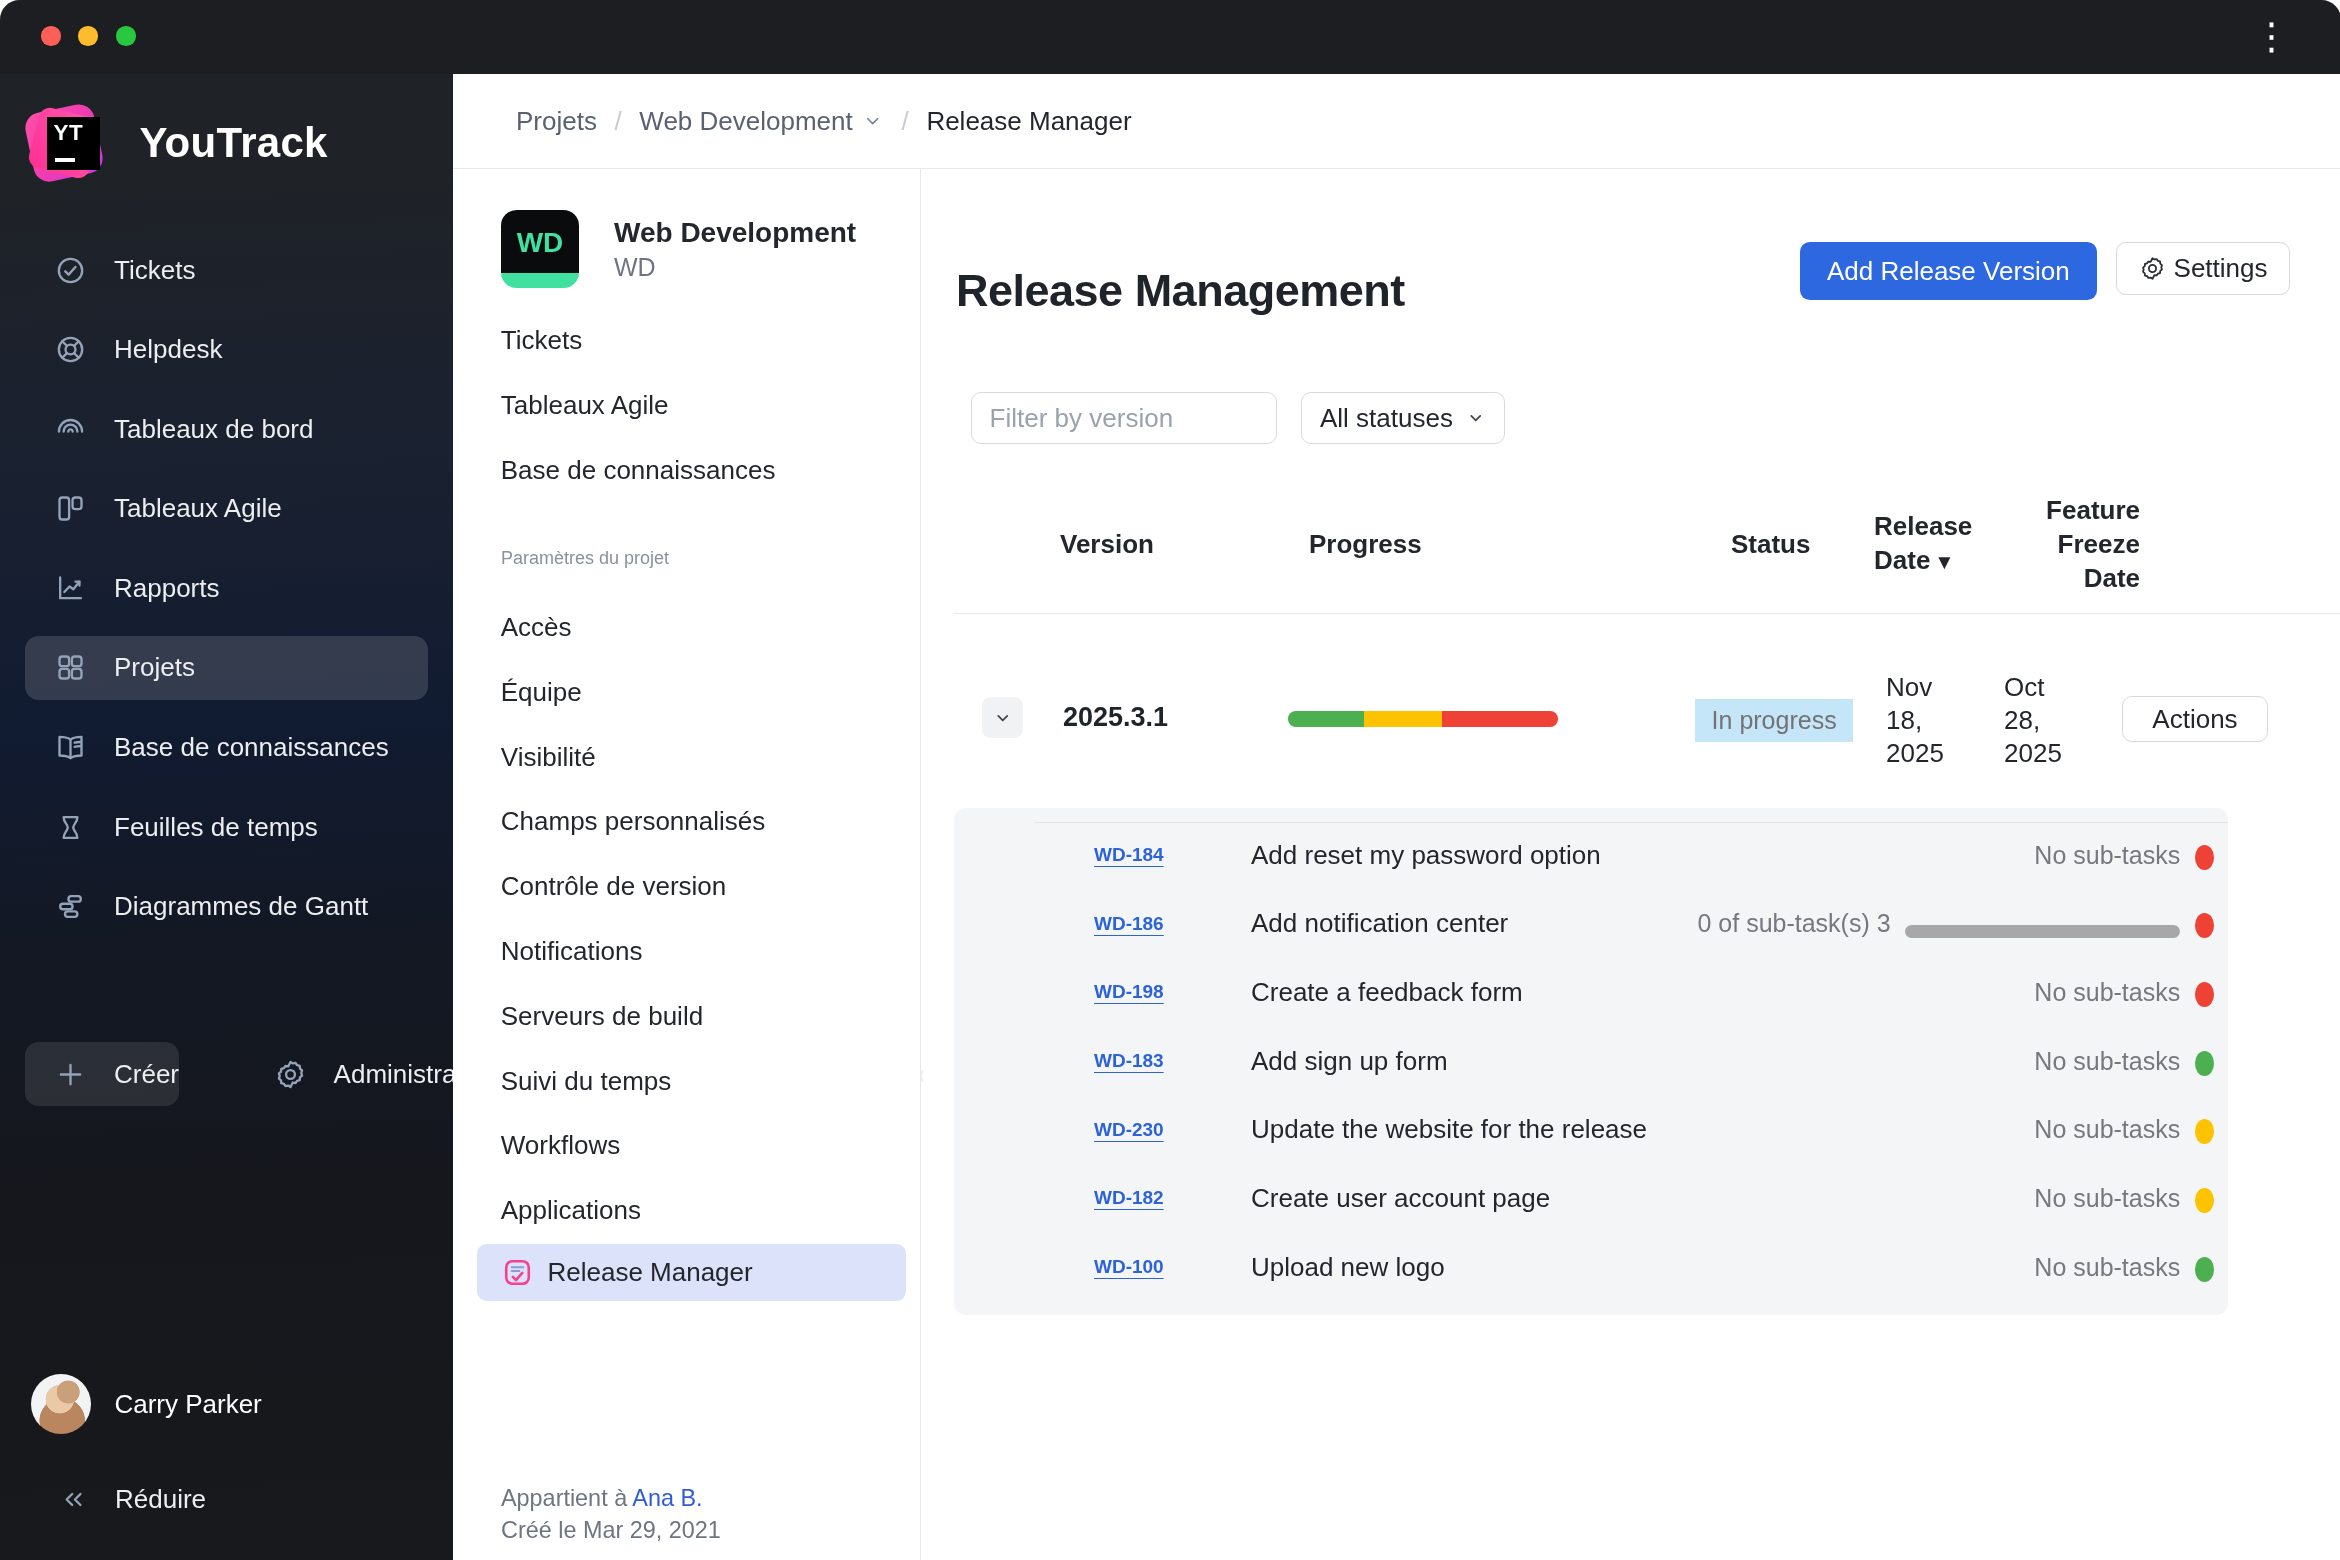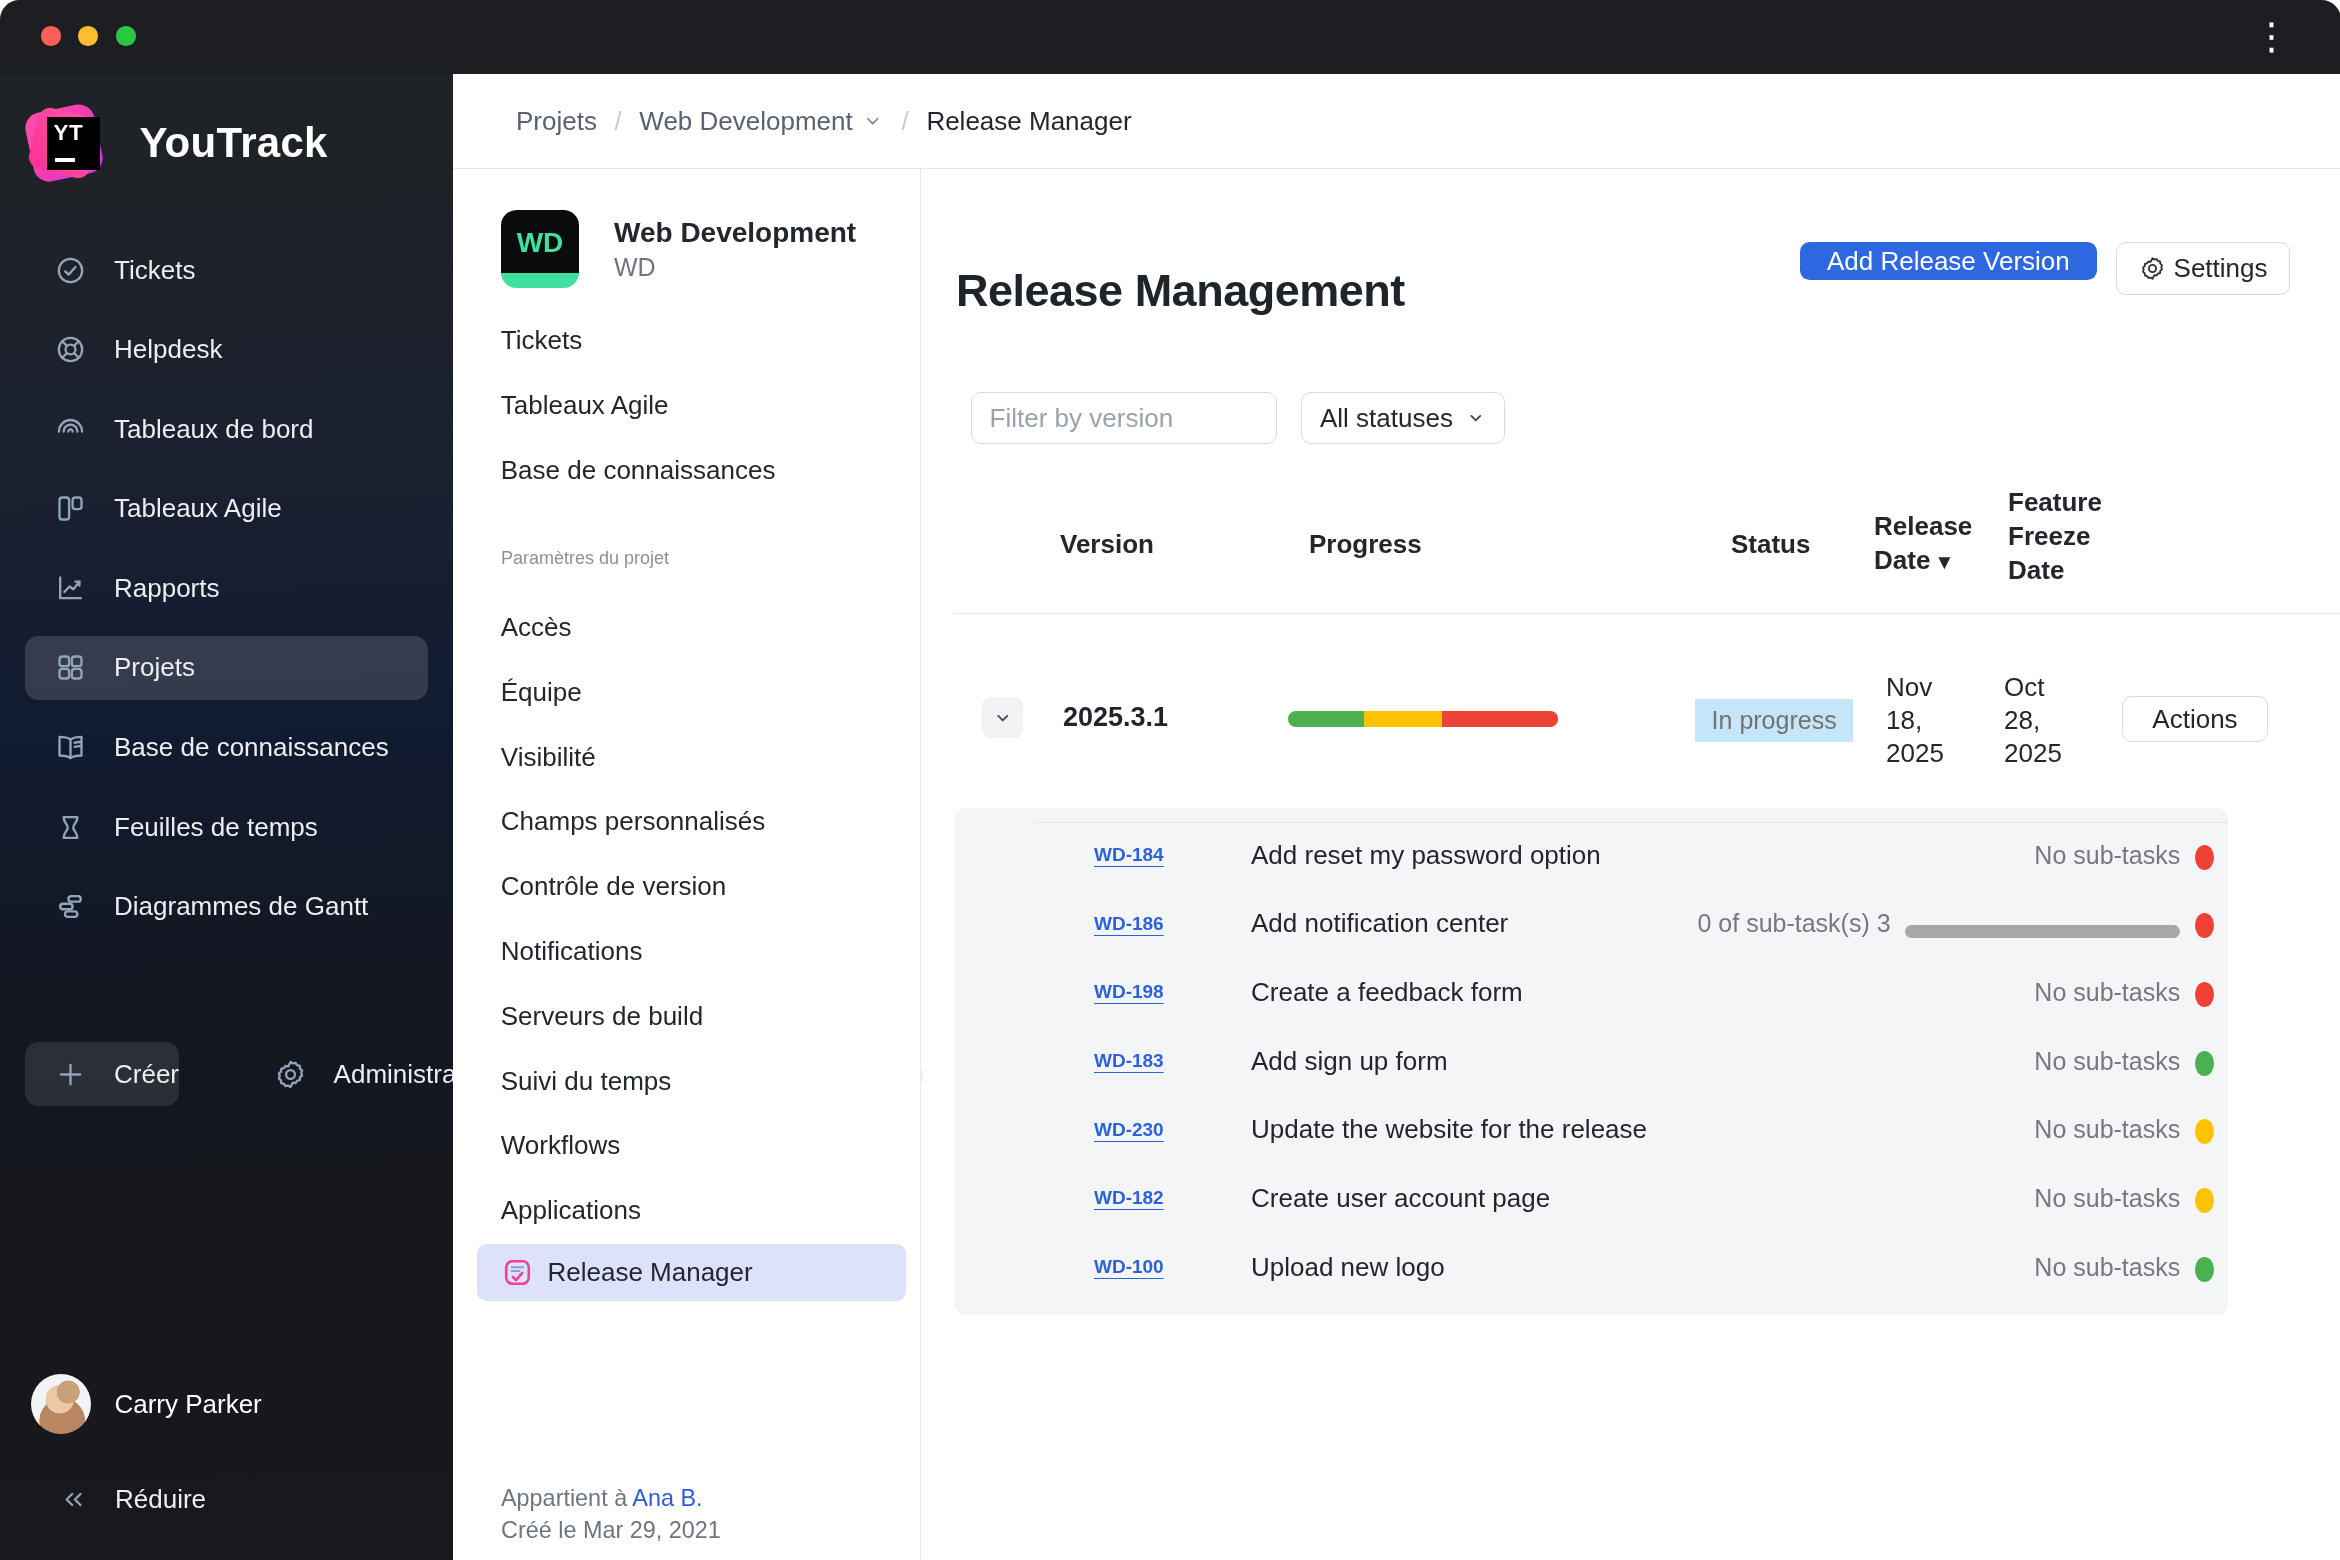--- a/index.html
+++ b/index.html
@@ -67,36 +67,36 @@
   .papp{position:absolute;left:24.4px;top:1075px;width:429px;height:57px;background:#dbe2fa;border-radius:9.8px;
     display:flex;align-items:center;gap:13.7px;padding-left:23.4px;box-sizing:border-box;font-size:26px;color:#23262c;cursor:pointer;}
   .papp svg{width:33px;height:33px;flex:none;}
   .pfooter{position:absolute;left:48px;bottom:13.7px;font-size:23.4px;color:#6e7580;line-height:32px;}
   .owner-link{color:#2e5bd7;cursor:pointer;}
 
   
   .main{position:absolute;left:923px;top:169px;right:0;bottom:0;background:#fff;}
   .title{position:absolute;left:33px;top:66px;font-size:45px;font-weight:700;color:#1f232a;letter-spacing:-0.5px;}
   .topbtns{position:absolute;top:73px;right:51px;display:flex;gap:19.5px;}
-  .btn-primary{height:38px;padding:0 27px;background:#2e68e0;color:#fff;border:none;border-radius:9.8px;font-size:26px;font-family:inherit;cursor:pointer;display:flex;align-items:center;}
+  .btn-primary{height:58px;padding:0 27px;background:#2e68e0;color:#fff;border:none;border-radius:9.8px;font-size:26px;font-family:inherit;cursor:pointer;display:flex;align-items:center;}
   .btn-plain{height:53px;padding:0 21.5px;background:#fff;color:#23262c;border:1.5px solid #d5d8dd;border-radius:9.8px;font-size:26px;font-family:inherit;cursor:pointer;display:flex;align-items:center;gap:7.8px;box-sizing:border-box;}
   .btn-plain svg{width:27px;height:27px;stroke:#2a2d33;fill:none;stroke-width:1.6;stroke-linecap:round;stroke-linejoin:round;}
 
   .filters{position:absolute;left:48px;top:223px;display:flex;gap:24.4px;}
   .filter-input{width:306px;height:52px;border:1.5px solid #d7dadf;border-radius:9.8px;padding:0 17.6px;font-size:26px;font-family:inherit;color:#23262c;box-sizing:border-box;outline:none;}
   .filter-input::placeholder{color:#9aa2ad;}
   .select{height:52px;padding:0 17.6px;border:1.5px solid #d7dadf;border-radius:9.8px;display:flex;align-items:center;gap:11.7px;font-size:26px;color:#23262c;cursor:pointer;box-sizing:border-box;}
   .select svg{width:21.5px;height:21.5px;stroke:#42474e;fill:none;stroke-width:2;stroke-linecap:round;stroke-linejoin:round;}
 
   .th{position:absolute;font-size:26px;font-weight:600;color:#23262d;line-height:34px;}
   .th.c1{left:137px;top:358px;}
   .th.c2{left:386px;top:358px;}
   .th.c3{left:808px;top:358px;}
   .th.c4{left:951px;top:340px;width:146px;}
-  .th.c5{left:1085px;top:316px;width:132px;}
+  .th.c5{left:1085px;top:324px;width:132px;text-align:right;}
   .sort{font-size:20.5px;margin-left:3.9px;}
   .thead-line{position:absolute;left:31px;right:0;top:444px;height:1px;background:#e8eaec;}
 
   .expander{position:absolute;left:59px;top:528px;width:41px;height:41px;border-radius:8.8px;background:#f1f2f4;display:flex;align-items:center;justify-content:center;cursor:pointer;}
   .expander svg{width:21.5px;height:21.5px;stroke:#42474e;fill:none;stroke-width:2;stroke-linecap:round;stroke-linejoin:round;}
   .ver{position:absolute;left:140px;top:533px;font-size:27px;font-weight:700;color:#1f232a;}
   .pbar{position:absolute;left:365px;top:542px;width:270px;height:15.6px;border-radius:7.8px;overflow:hidden;display:flex;}
   .pbar .seg{height:100%;}
   .badge{position:absolute;left:772px;top:530px;height:43px;padding:0 16.6px;border-radius:0;background:#c5e5f9;color:#737373;font-size:25px;display:flex;align-items:center;}
   .rdate{position:absolute;top:502px;width:78px;font-size:26px;line-height:33px;color:#23262c;}

